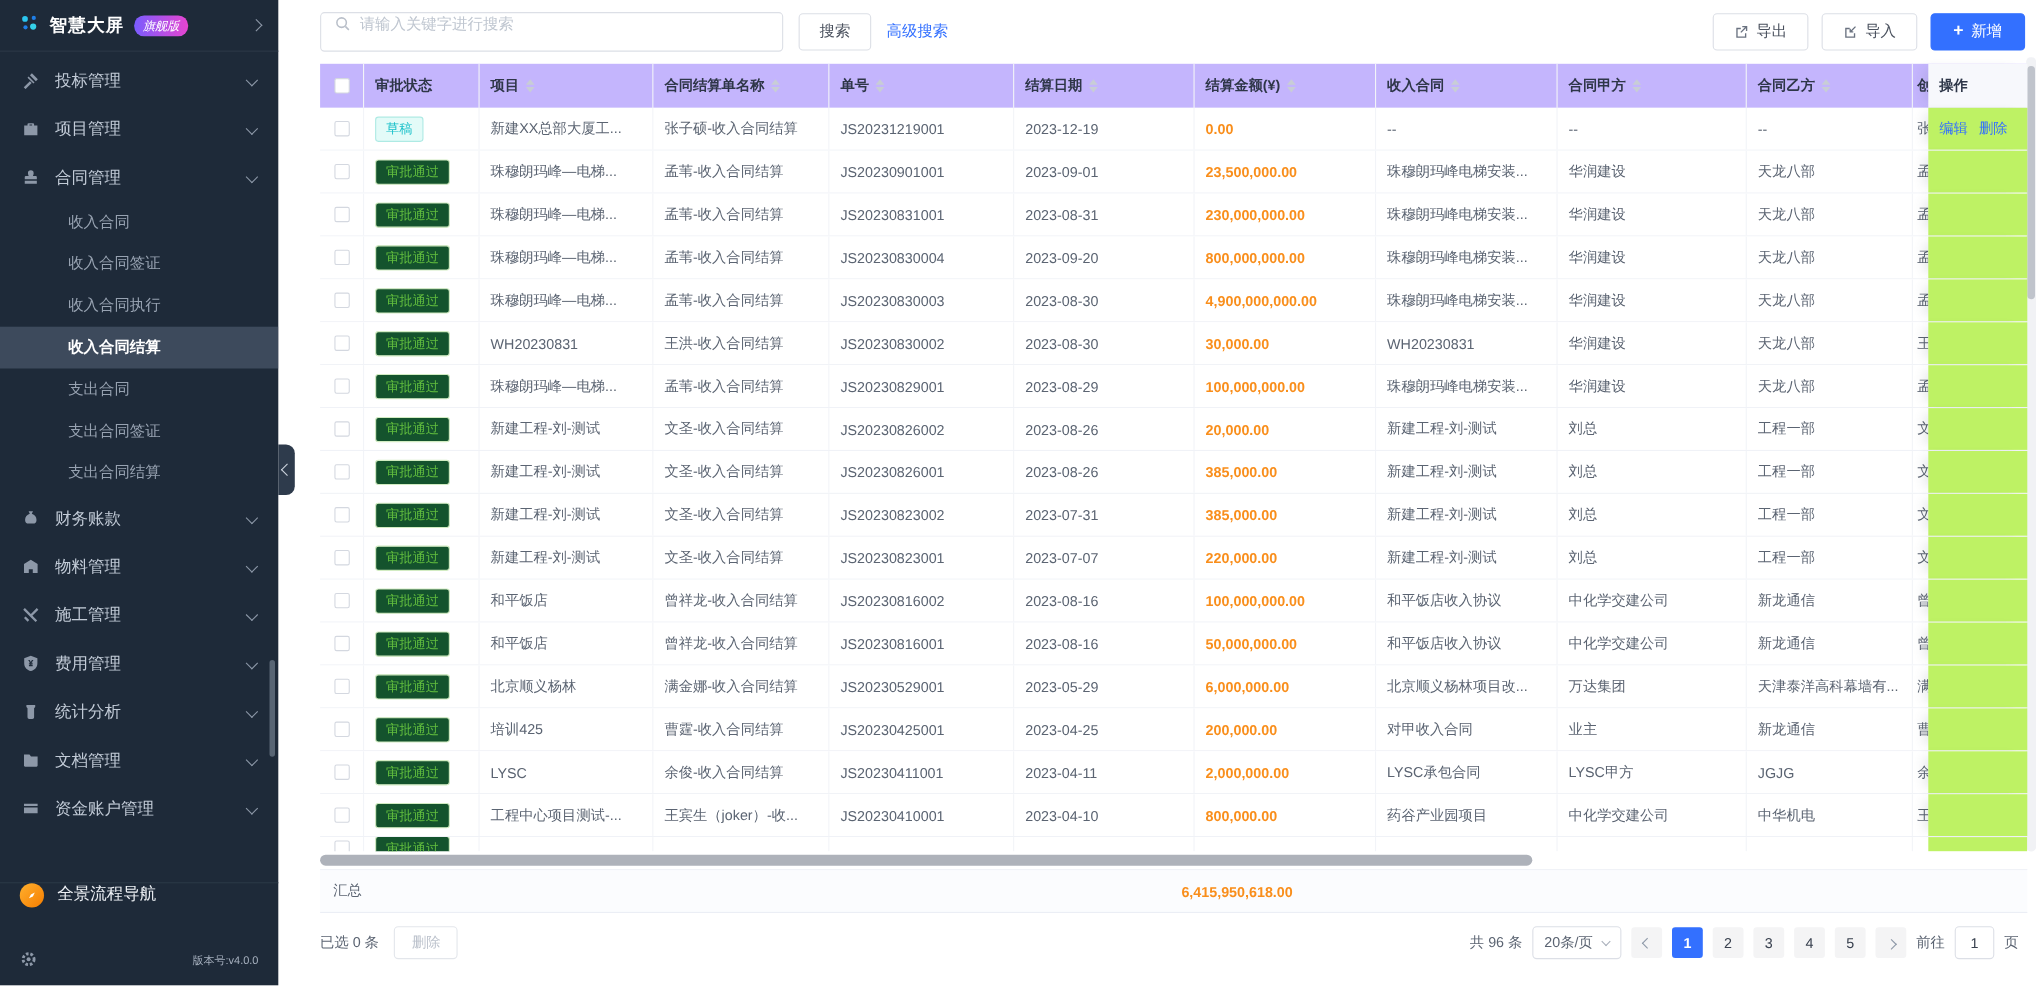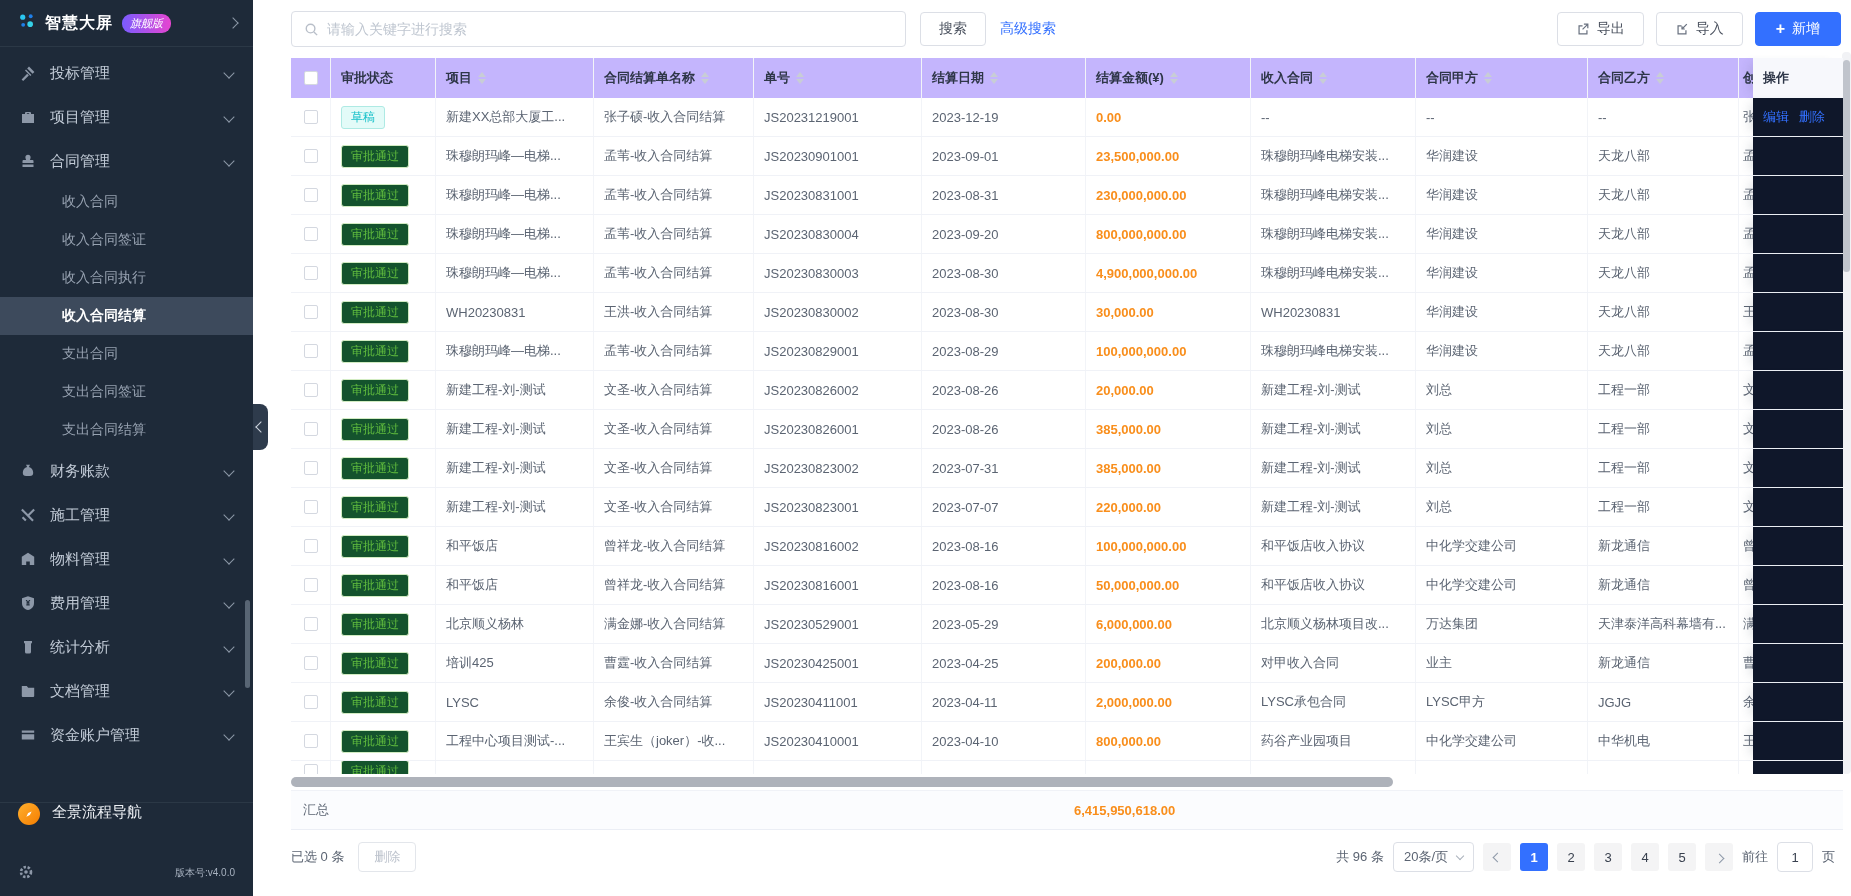--- a/index.html
+++ b/index.html
@@ -25,21 +25,21 @@
   .panorama-row { height:48px; border-top:1px solid #2b3846; display:flex; align-items:flex-start; gap:12px; padding:0 18px; color:#eef1f5; font-size:15px; cursor:pointer; }
   .compass { width:22px; height:22px; border-radius:50%; background:linear-gradient(135deg,#ffb02e,#f57d00); display:inline-flex; align-items:center; justify-content:center; flex:none; }
   .version-row { height:46px; display:flex; align-items:center; justify-content:space-between; padding:0 18px; color:#a7b1bf; font-size:10px; }
   .side-scroll-thumb { position:absolute; right:3px; top:600px; width:5px; height:88px; border-radius:3px; background:rgba(160,172,188,.45); }
 
   .collapse-handle { position:absolute; left:253px; top:404px; width:15px; height:46px; background:#2e3b4c; border-radius:0 8px 8px 0; display:flex; align-items:center; justify-content:center; cursor:pointer; z-index:5; }
 
   
   .main { flex:1; display:flex; flex-direction:column; padding:0 10px 0 38px; position:relative; min-width:0; }
   .toolbar { display:flex; align-items:center; gap:14px; padding:11px 0 11px; }
-  .search-box { width:615px; height:34px; border:1px solid #dcdfe6; border-radius:4px; display:flex; align-items:center; padding:17px 12px; gap:8px; background:#fff; }
+  .search-box { width:421px; height:34px; border:1px solid #dcdfe6; border-radius:4px; display:flex; align-items:flex-end; padding:17px 12px; gap:8px; background:#fff; }
   .search-box input { border:none; outline:none; flex:1; font-size:14px; color:#333; font-family:inherit; }
   .search-box input::placeholder { color:#bfc6d0; }
   .btn { height:34px; border:1px solid #dcdfe6; border-radius:4px; background:#fff; font-size:14px; color:#4a515e; padding:0 18px; display:inline-flex; align-items:center; gap:7px; cursor:pointer; font-family:inherit; }
   .btn .bicon { color:#6a7280; display:inline-flex; }
   .link-adv { font-size:14px; color:#3370ff; cursor:pointer; }
   .right-actions { margin-left:auto; display:flex; gap:12px; }
   .btn.primary { background:#3370ff; border-color:#3370ff; color:#fff; padding:0 20px; }
   .btn.primary .plus { font-size:16px; font-weight:bold; line-height:1; }
 
   
@@ -55,21 +55,21 @@
   .c1 { width:105px; }
   .c2 { width:158px; }
   .c3 { width:160px; }
   .c4 { width:168px; }
   .c5 { width:164px; }
   .c6 { width:165px; }
   .c7 { width:165px; }
   .c8 { width:172px; }
   .c9 { width:151px; }
   .c10 { width:14px; padding:0 0 0 4px; border-right:none !important; }
-  .c11 { width:90px; border-right:none !important; background:#0f172a; box-shadow:-9px 0 10px -5px rgba(60,70,90,.12); z-index:1; position:relative; }
+  .c11 { width:90px; border-right:none !important; background:#bef264; box-shadow:-9px 0 10px -5px rgba(60,70,90,.12); z-index:1; position:relative; }
   .thead .c11 { background:#f7f8fc; }
   .tr.partial .c11 { box-shadow:none; }
   .cbx { width:14px; height:14px; border:1px solid #d4d8e0; border-radius:2px; background:#fff; cursor:pointer; }
   .carets { display:inline-flex; flex-direction:column; gap:2px; margin-left:6px; }
   .carets i { width:0; height:0; border-left:4px solid transparent; border-right:4px solid transparent; display:block; }
   .carets .up { border-bottom:5px solid #c8cdd6; }
   .carets .down { border-top:5px solid #c8cdd6; }
   .tag { display:inline-block; padding:3px 9px; font-size:12px; border-radius:3px; line-height:1.25; white-space:nowrap; }
   .tag.draft { color:#17c0c9; background:#e3fbf8; border:1px solid #aeeae4; }
   .tag.approved { color:#61bd3e; background:#14532d; border:1px solid #d2ecc2; }
@@ -157,33 +157,33 @@
             <svg width="16" height="16" viewBox="0 0 16 16" fill="currentColor">
               <path d="M6 1.8h4L8.9 4.1c2.6.7 4.3 3 4.3 5.6A3.3 3.3 0 0 1 9.9 13H6.1a3.3 3.3 0 0 1-3.3-3.3c0-2.6 1.7-4.9 4.3-5.6zM7.3 6h1.4l1 1.6h-1v.8h1v.9h-1V10H7.5v-.7h-1v-.9h1v-.8h-1z"></path>
             </svg>
           </span>
           <span class="mlabel">财务账款</span>
           <span class="chev"></span>
         </div>
         <div class="menu-item">
           <span class="micon">
             <svg width="16" height="16" viewBox="0 0 16 16" fill="currentColor">
+              <path d="M8 1.8l6.2 4V14H9.8v-3.4H6.2V14H1.8V5.8zM5 7.4h2.2v2H5zm3.8 0H11v2H8.8z"></path>
+            </svg>
+          </span>
+          <span class="mlabel">物料管理</span>
+          <span class="chev"></span>
+        </div>
+        <div class="menu-item">
+          <span class="micon">
+            <svg width="16" height="16" viewBox="0 0 16 16" fill="currentColor">
               <path d="M2.6 1.8l11.2 11.2-1.5 1.5L1.1 3.3zM13.4 1.8l1.5 1.5L9.4 8.8 7.9 7.3zM3.3 9.4l3.3 3.3-1.5 1.5-3.3-3.3z"></path>
             </svg>
           </span>
           <span class="mlabel">施工管理</span>
-          <span class="chev"></span>
-        </div>
-        <div class="menu-item">
-          <span class="micon">
-            <svg width="16" height="16" viewBox="0 0 16 16" fill="currentColor">
-              <path d="M8 1.8l6.2 4V14H9.8v-3.4H6.2V14H1.8V5.8zM5 7.4h2.2v2H5zm3.8 0H11v2H8.8z"></path>
-            </svg>
-          </span>
-          <span class="mlabel">物料管理</span>
           <span class="chev"></span>
         </div>
         <div class="menu-item">
           <span class="micon">
             <svg width="16" height="16" viewBox="0 0 16 16" fill="currentColor">
               <path d="M8 1.2l6 2.1v4.6c0 3.9-2.6 6.3-6 7.1-3.4-.8-6-3.2-6-7.1V3.3zM5.6 5l1.7 2.6h-1v.8h1.2v.8H6.3v1.4h3.4V9.2H8.5v-.8h1.2v-.8h-1L10.4 5H9l-1 1.8L7 5z"></path>
             </svg>
           </span>
           <span class="mlabel">费用管理</span>
           <span class="chev"></span>

